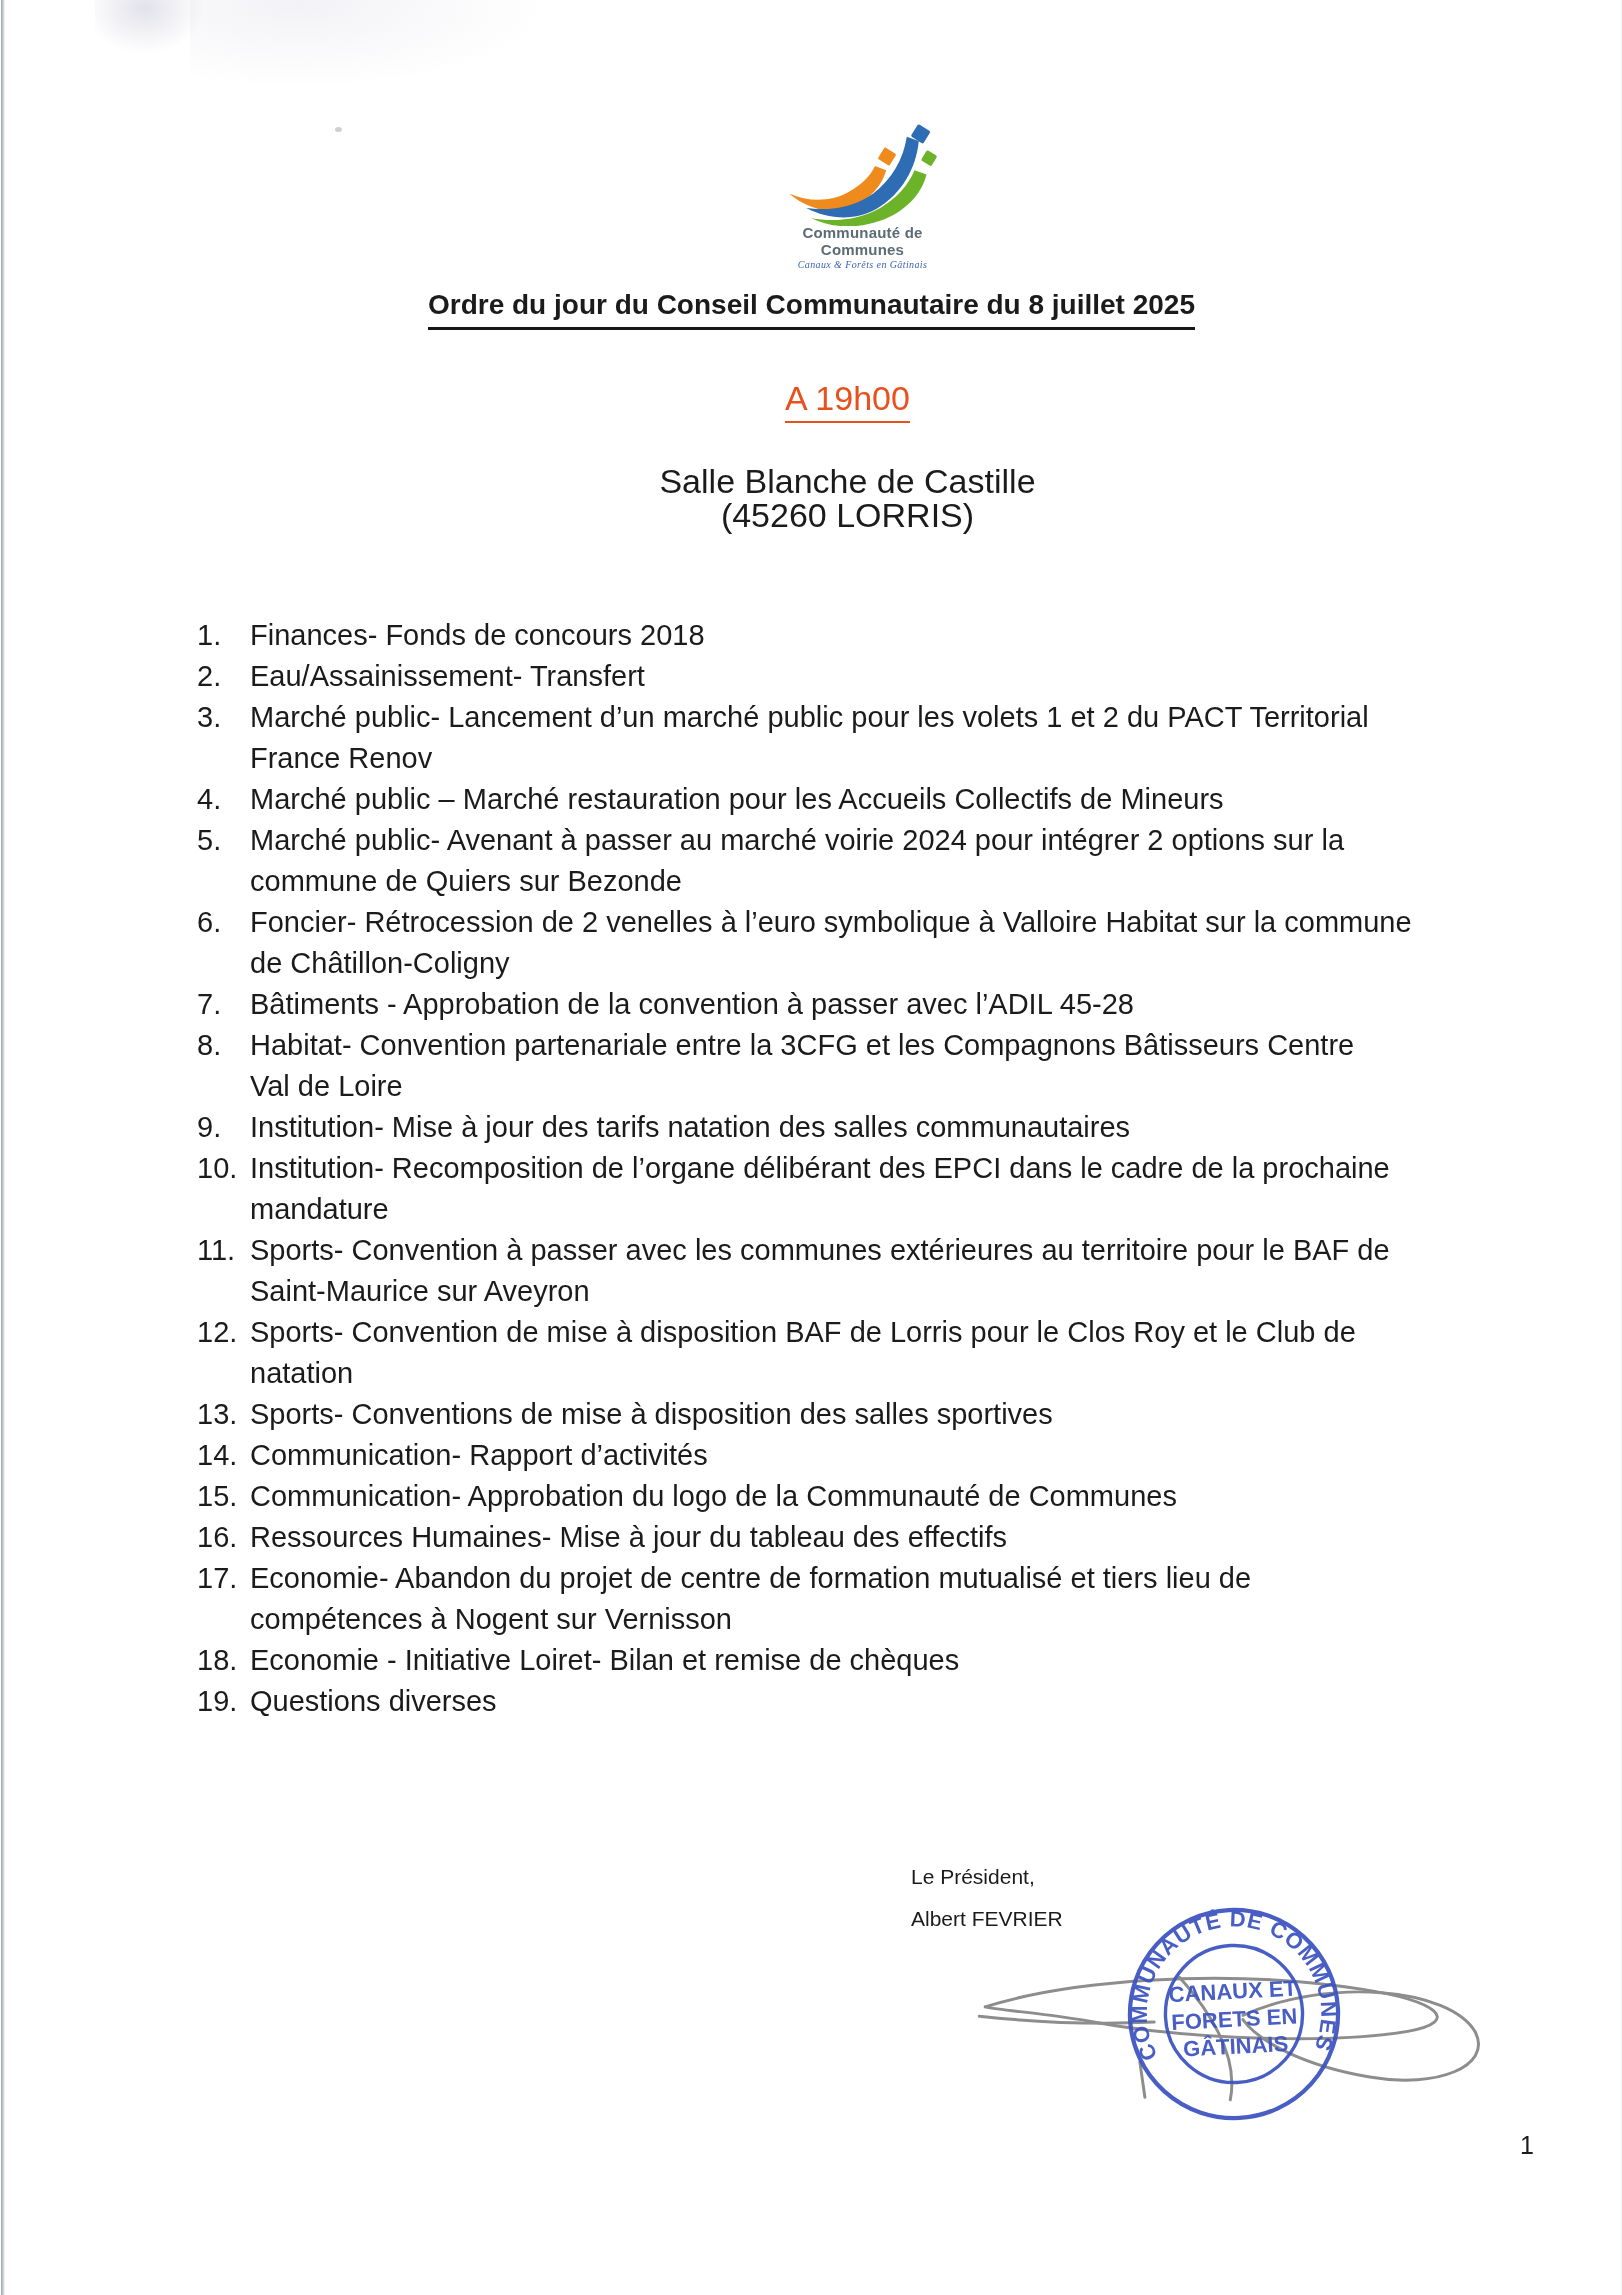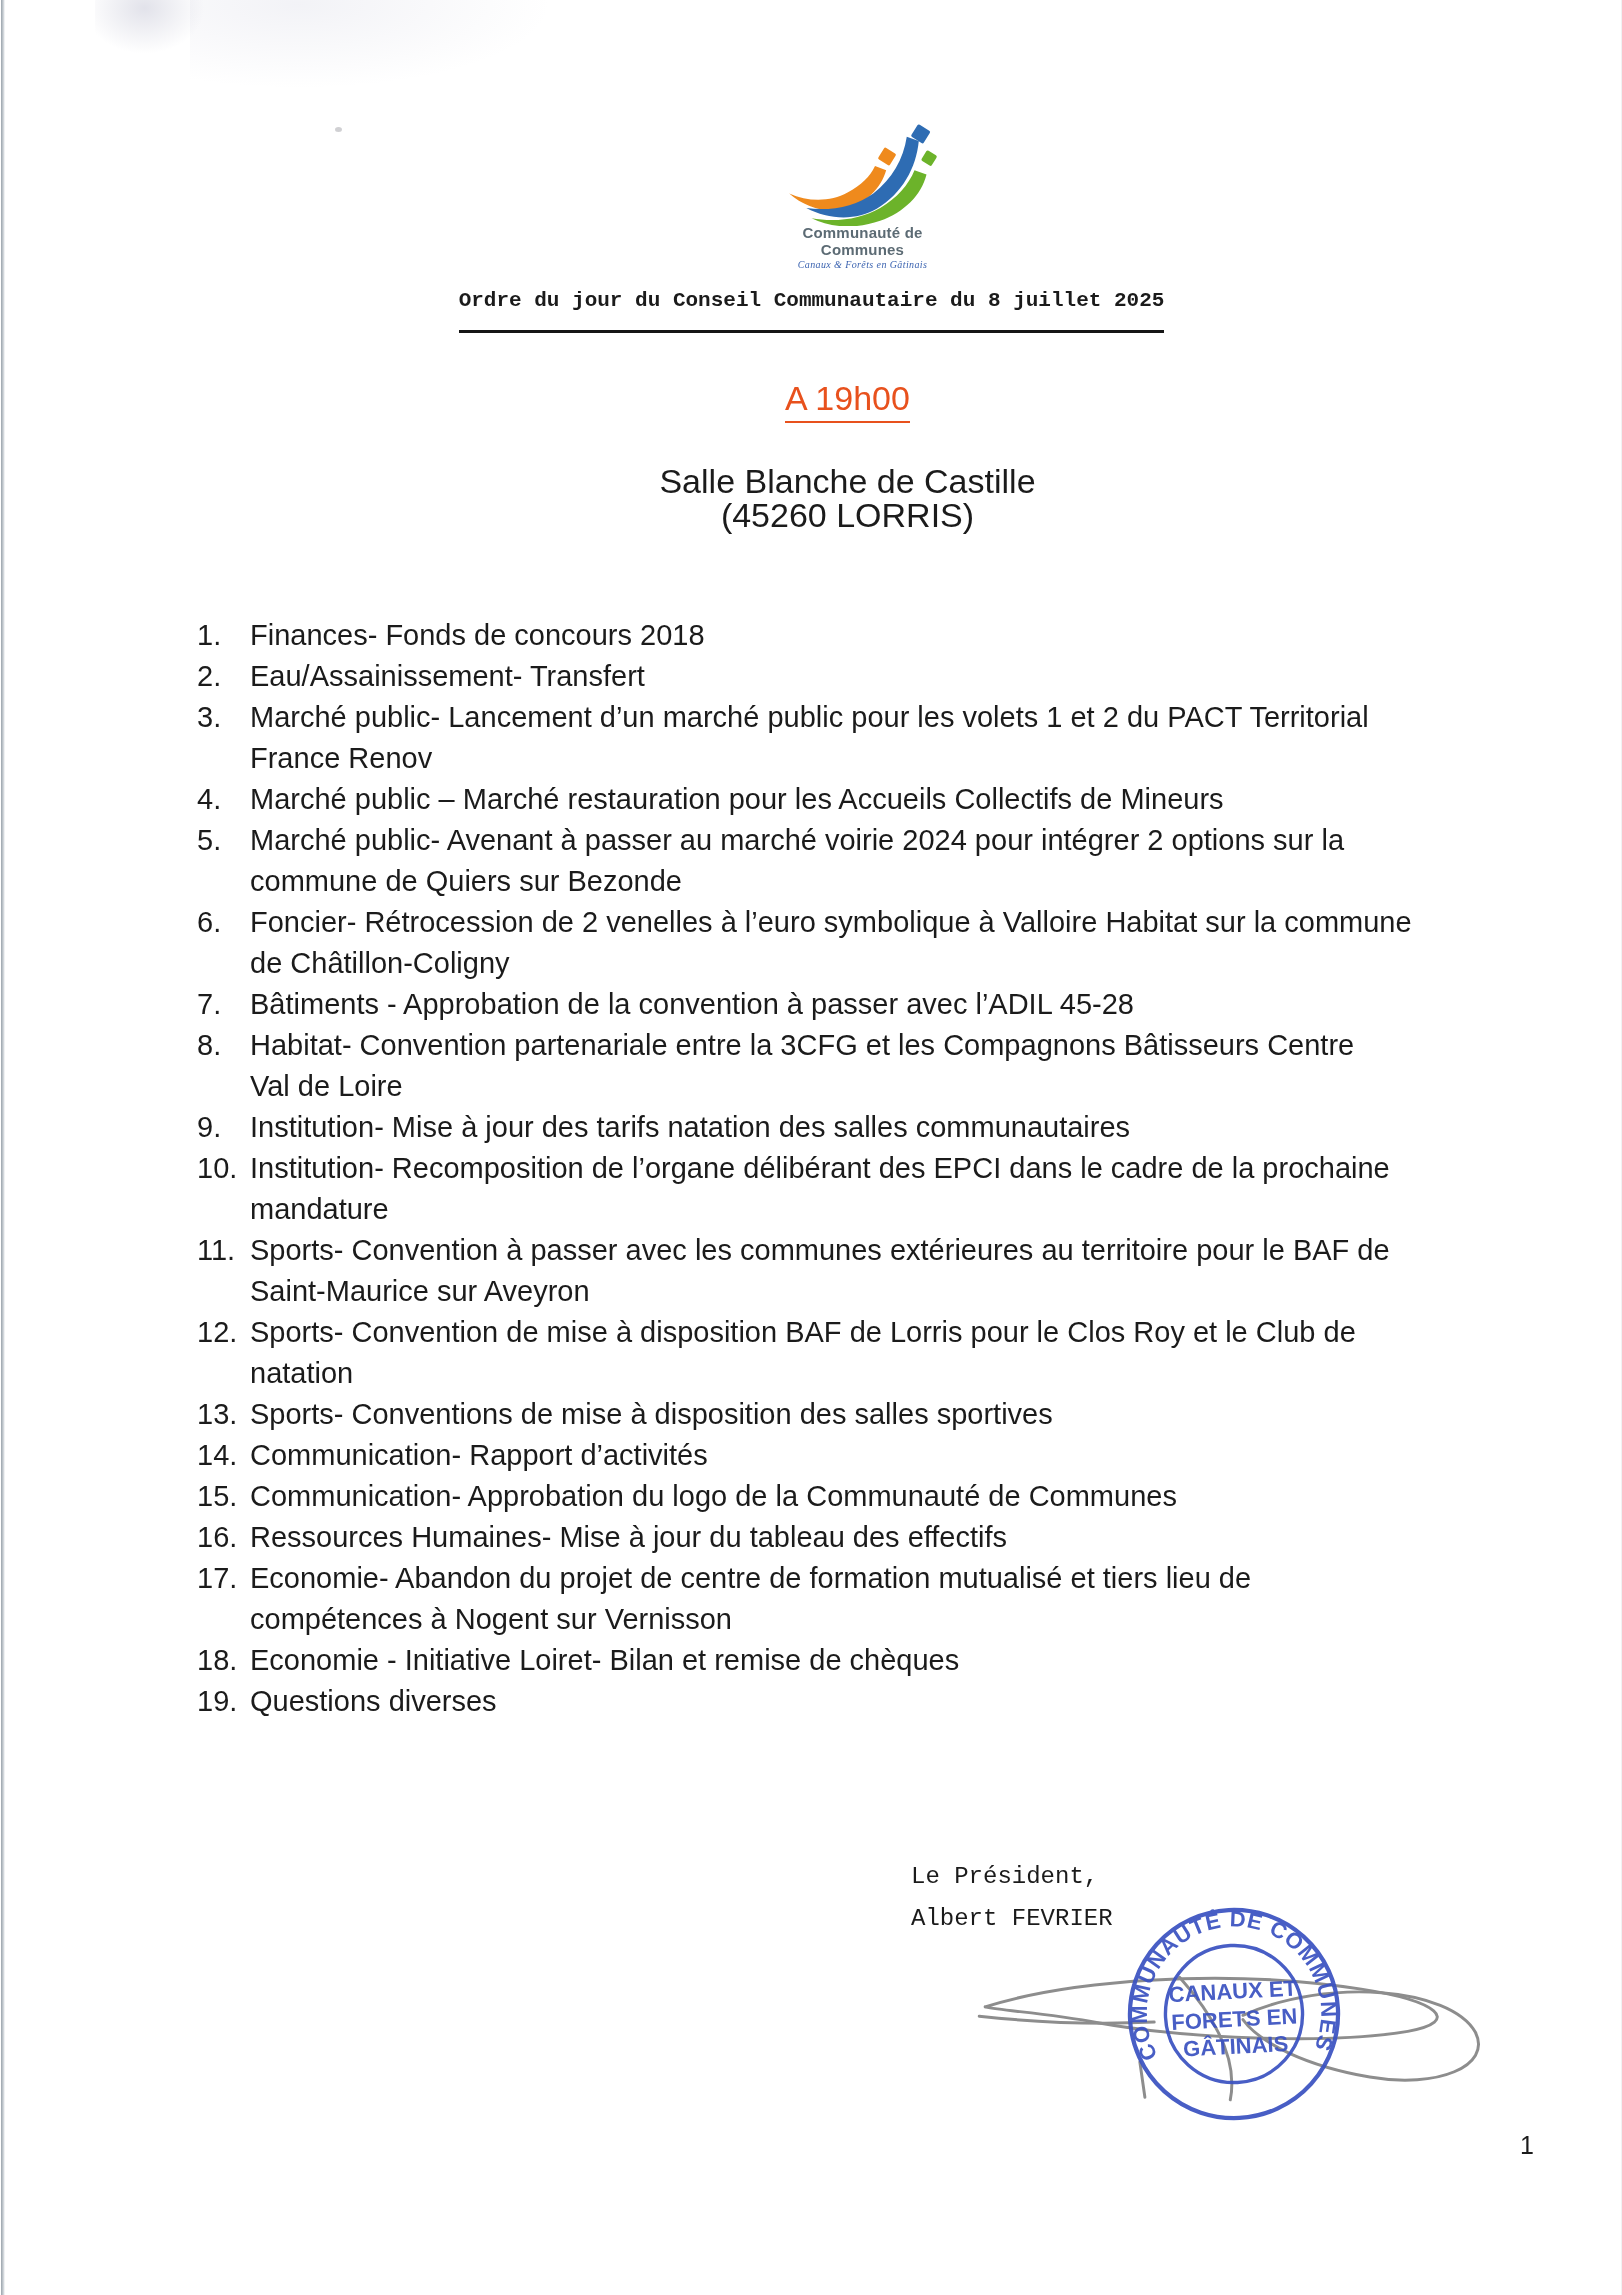--- a/index.html
+++ b/index.html
@@ -31,36 +31,36 @@
 
   
   .logo{position:absolute;left:761px;top:123px;width:203px;text-align:center;}
   .logo svg{display:block;margin:0 auto;}
   .logo-name{font-size:15px;font-weight:bold;color:var(--logo-name);letter-spacing:0.2px;margin-top:-1.7px;}
   .logo-tagline{font-family:"Liberation Serif",serif;font-style:italic;font-size:10px;
     color:var(--logo-tagline);margin-top:0.8px;letter-spacing:0.4px;}
 
   
   .title-row{position:absolute;top:289px;left:0;width:100%;text-align:center;}
-  .title-row span{display:inline-block;font-size:21px;font-weight:bold;
-    border-bottom:3.4px solid #161616;padding-bottom:18px;font-family:Liberation Mono, monospace;}
+  .title-row span{display:inline-block;font-size:28px;font-weight:bold;
+    border-bottom:3.4px solid #161616;padding-bottom:6px;}
   .meta{position:absolute;left:0;width:100%;text-align:center;font-size:34px;padding-left:36px;}
   .meta-time{top:379px;}
   .meta-time span{display:inline-block;color:var(--time-color);border-bottom:2.5px solid var(--time-color);padding-bottom:2.5px;}
   .meta-venue{top:425px;margin-top:37px;}
   .meta-city{top:496px;}
 
   
   .agenda{position:absolute;left:197px;top:615px;font-size:29px;line-height:41px;}
   .agenda .item{display:flex;}
   .agenda .num{flex:0 0 53px;width:53px;}
   .agenda .txt{white-space:pre-line;}
 
   
-  .sig-block{position:absolute;left:911px;top:1856px;font-size:24px;line-height:42px;font-family:Liberation Mono, monospace;}
+  .sig-block{position:absolute;left:911px;top:1856px;font-size:21px;line-height:42px;}
 
   .scribble{position:absolute;left:964px;top:1935px;}
   .stamp{position:absolute;left:1124px;top:1904px;transform:rotate(-3deg);opacity:.93;}
   .stamp circle{fill:none;stroke:var(--stamp-color);}
   .stamp text{fill:var(--stamp-color);font-family:"Liberation Sans",sans-serif;font-weight:bold;}
 
   .pagenum{position:absolute;left:1520px;top:2131px;font-size:25px;}
 </style>
 </head>
 <body>

